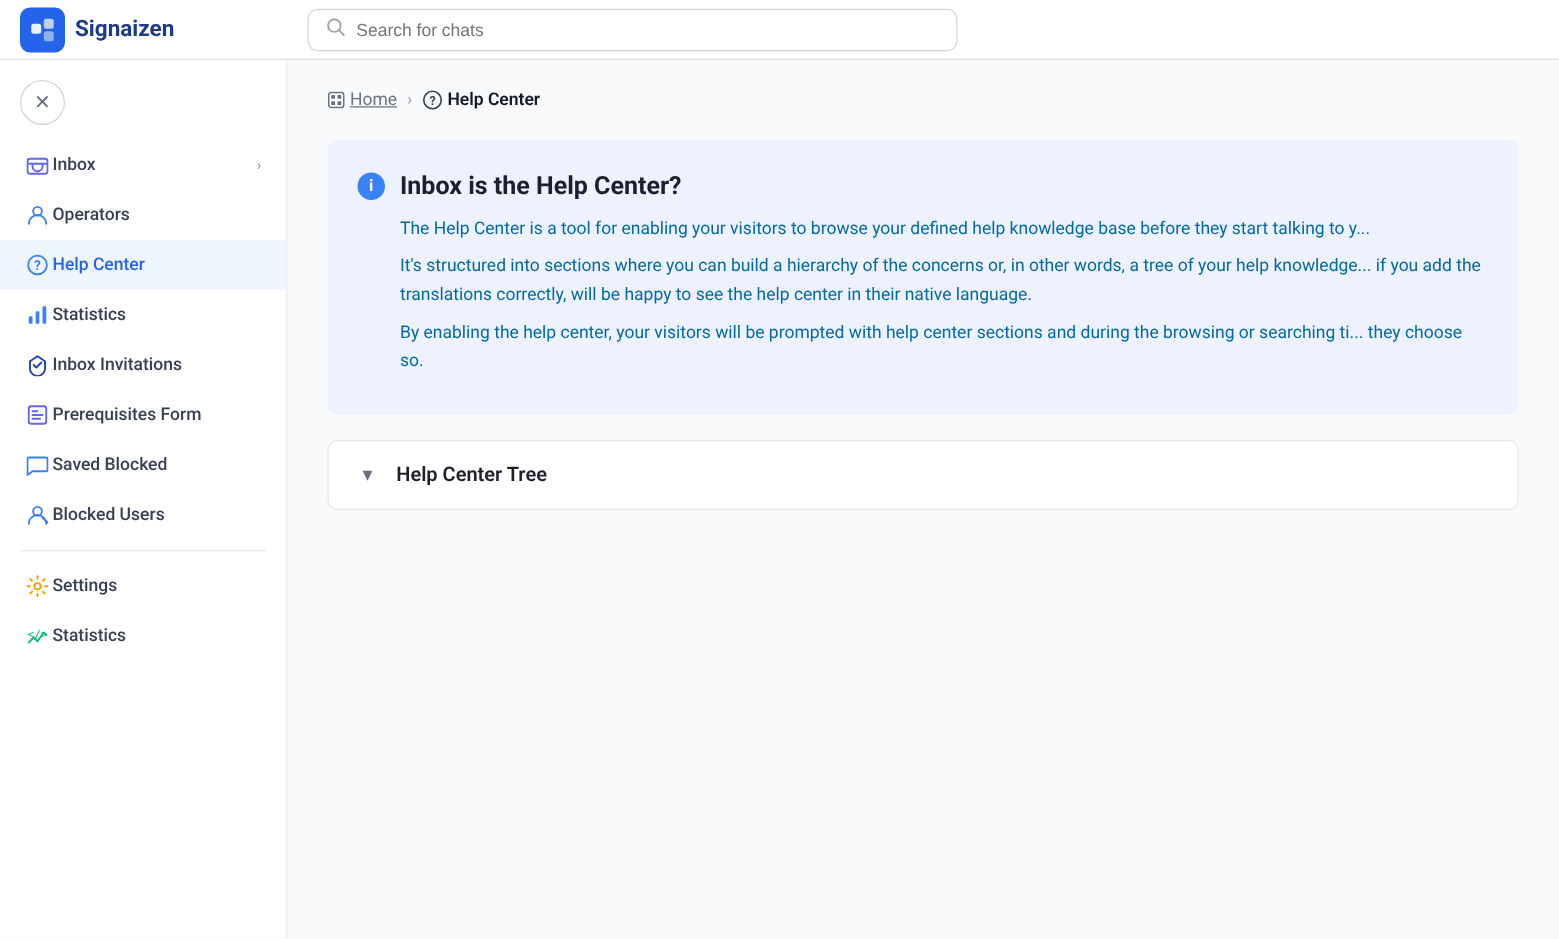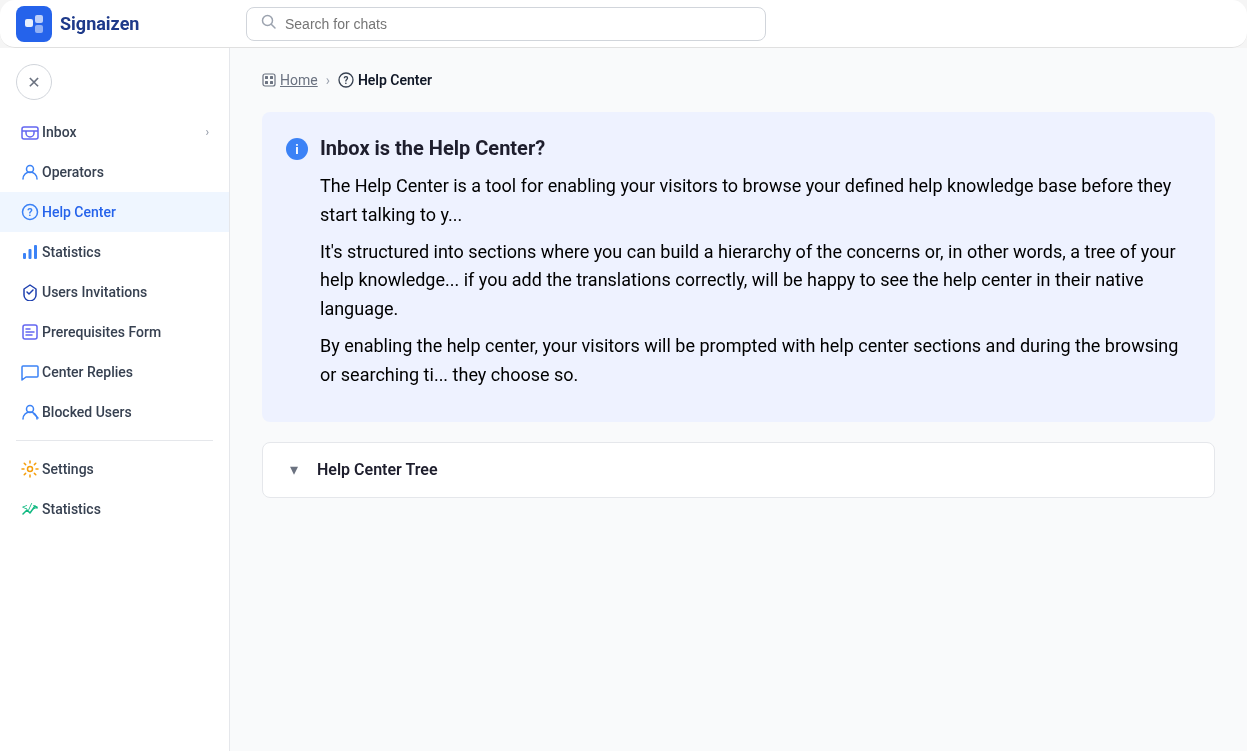--- a/index.html
+++ b/index.html
@@ -9,21 +9,20 @@
     .top-header {
       display: flex;
       align-items: center;
       background: #fff;
       border-bottom: 1px solid #e0e0e0;
       padding: 8px 16px;
       height: 48px;
       position: fixed;
       top: 0; left: 0; right: 0;
       z-index: 100;
-      border-radius: 15px;
     }
     .logo-area {
       display: flex;
       align-items: center;
       width: 230px;
       gap: 8px;
     }
     .logo-icon {
       width: 36px;
       height: 36px;
@@ -171,22 +170,22 @@
       font-weight: bold;
       flex-shrink: 0;
       margin-top: 2px;
     }
     .info-box-title {
       font-size: 20px;
       font-weight: 700;
       color: #1e1e2d;
     }
     .info-box-text {
-      font-size: 18px;
-      color: #000000;
+      font-size: 14px;
+      color: #0369a1;
       line-height: 1.6;
       margin-bottom: 8px;
       padding-left: 34px;
     }
 
     
     .tree-section {
       background: #fff;
       border-radius: 8px;
       border: 1px solid #e5e7eb;
@@ -299,21 +298,21 @@
       <span>Statistics</span>
     </div>
 
     <div class="nav-item">
       <span class="nav-icon autoinvitations-icon">
         <svg width="18" height="18" viewBox="0 0 18 18" fill="none">
           <path d="M9 2L3 6v6c0 3 2.5 5.5 6 6 3.5-.5 6-3 6-6V6L9 2z" stroke="currentColor" stroke-width="1.5" stroke-linejoin="round"></path>
           <path d="M6 9l2 2 4-4" stroke="currentColor" stroke-width="1.5" stroke-linecap="round" stroke-linejoin="round"></path>
         </svg>
       </span>
-      <span>Users Invitations</span>
+      <span>Inbox Invitations</span>
     </div>
 
 
     <div class="nav-item">
       <span class="nav-icon prerequisites-icon">
         <svg width="18" height="18" viewBox="0 0 18 18" fill="none">
           <rect x="2" y="2" width="14" height="14" rx="2" stroke="currentColor" stroke-width="1.5"></rect>
           <line x1="5" y1="6" x2="9" y2="6" stroke="currentColor" stroke-width="1.5" stroke-linecap="round"></line>
           <line x1="5" y1="9" x2="13" y2="9" stroke="currentColor" stroke-width="1.5" stroke-linecap="round"></line>
           <line x1="5" y1="12" x2="11" y2="12" stroke="currentColor" stroke-width="1.5" stroke-linecap="round"></line>
@@ -321,21 +320,21 @@
       </span>
       <span>Prerequisites Form</span>
     </div>
 
     <div class="nav-item">
       <span class="nav-icon savedreplies-icon">
         <svg width="18" height="18" viewBox="0 0 18 18" fill="none">
           <path d="M2 3h14a1 1 0 011 1v9a1 1 0 01-1 1H5l-4 3V4a1 1 0 011-1z" stroke="currentColor" stroke-width="1.5" stroke-linejoin="round"></path>
         </svg>
       </span>
-      <span>Center Replies</span>
+      <span>Saved Blocked</span>
     </div>
 
     <div class="nav-item">
       <span class="nav-icon blockedusers-icon">
         <svg width="18" height="18" viewBox="0 0 18 18" fill="none">
           <circle cx="9" cy="6" r="3.5" stroke="currentColor" stroke-width="1.5"></circle>
           <path d="M2 16c0-3.866 3.134-7 7-7s7 3.134 7 7" stroke="currentColor" stroke-width="1.5" stroke-linecap="round"></path>
           <line x1="13" y1="11" x2="17" y2="15" stroke="currentColor" stroke-width="1.5" stroke-linecap="round"></line>
         </svg>
       </span>

